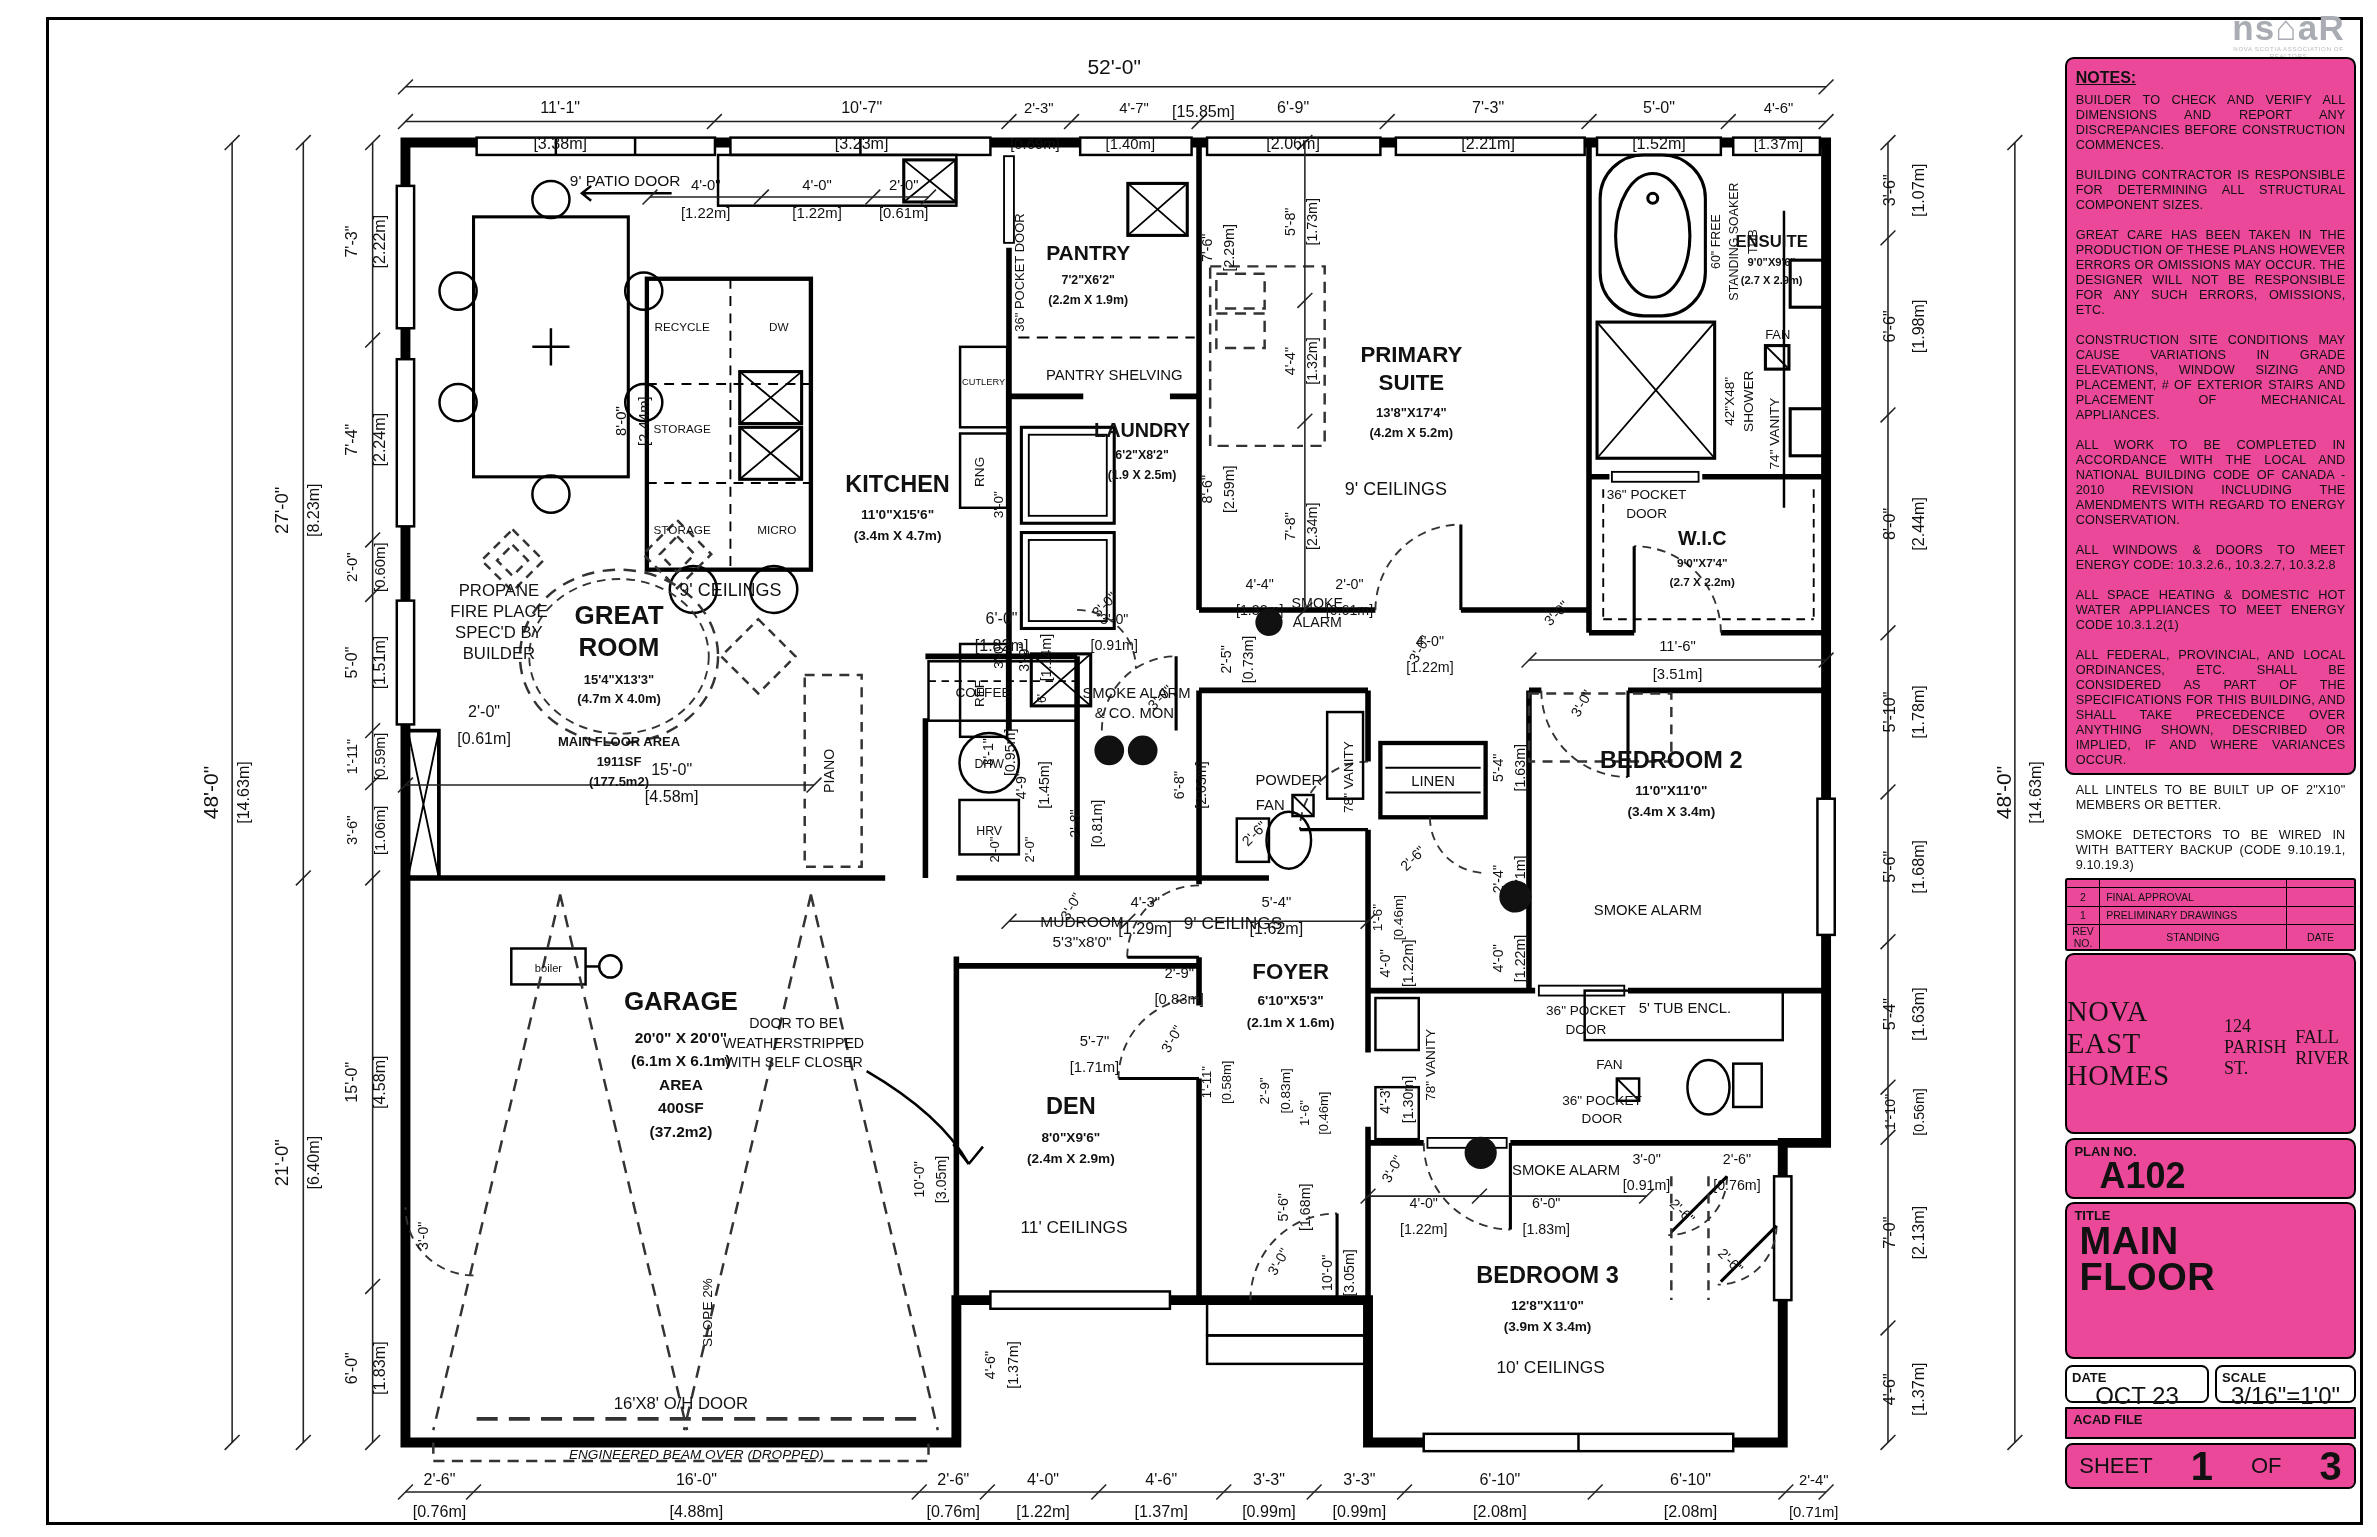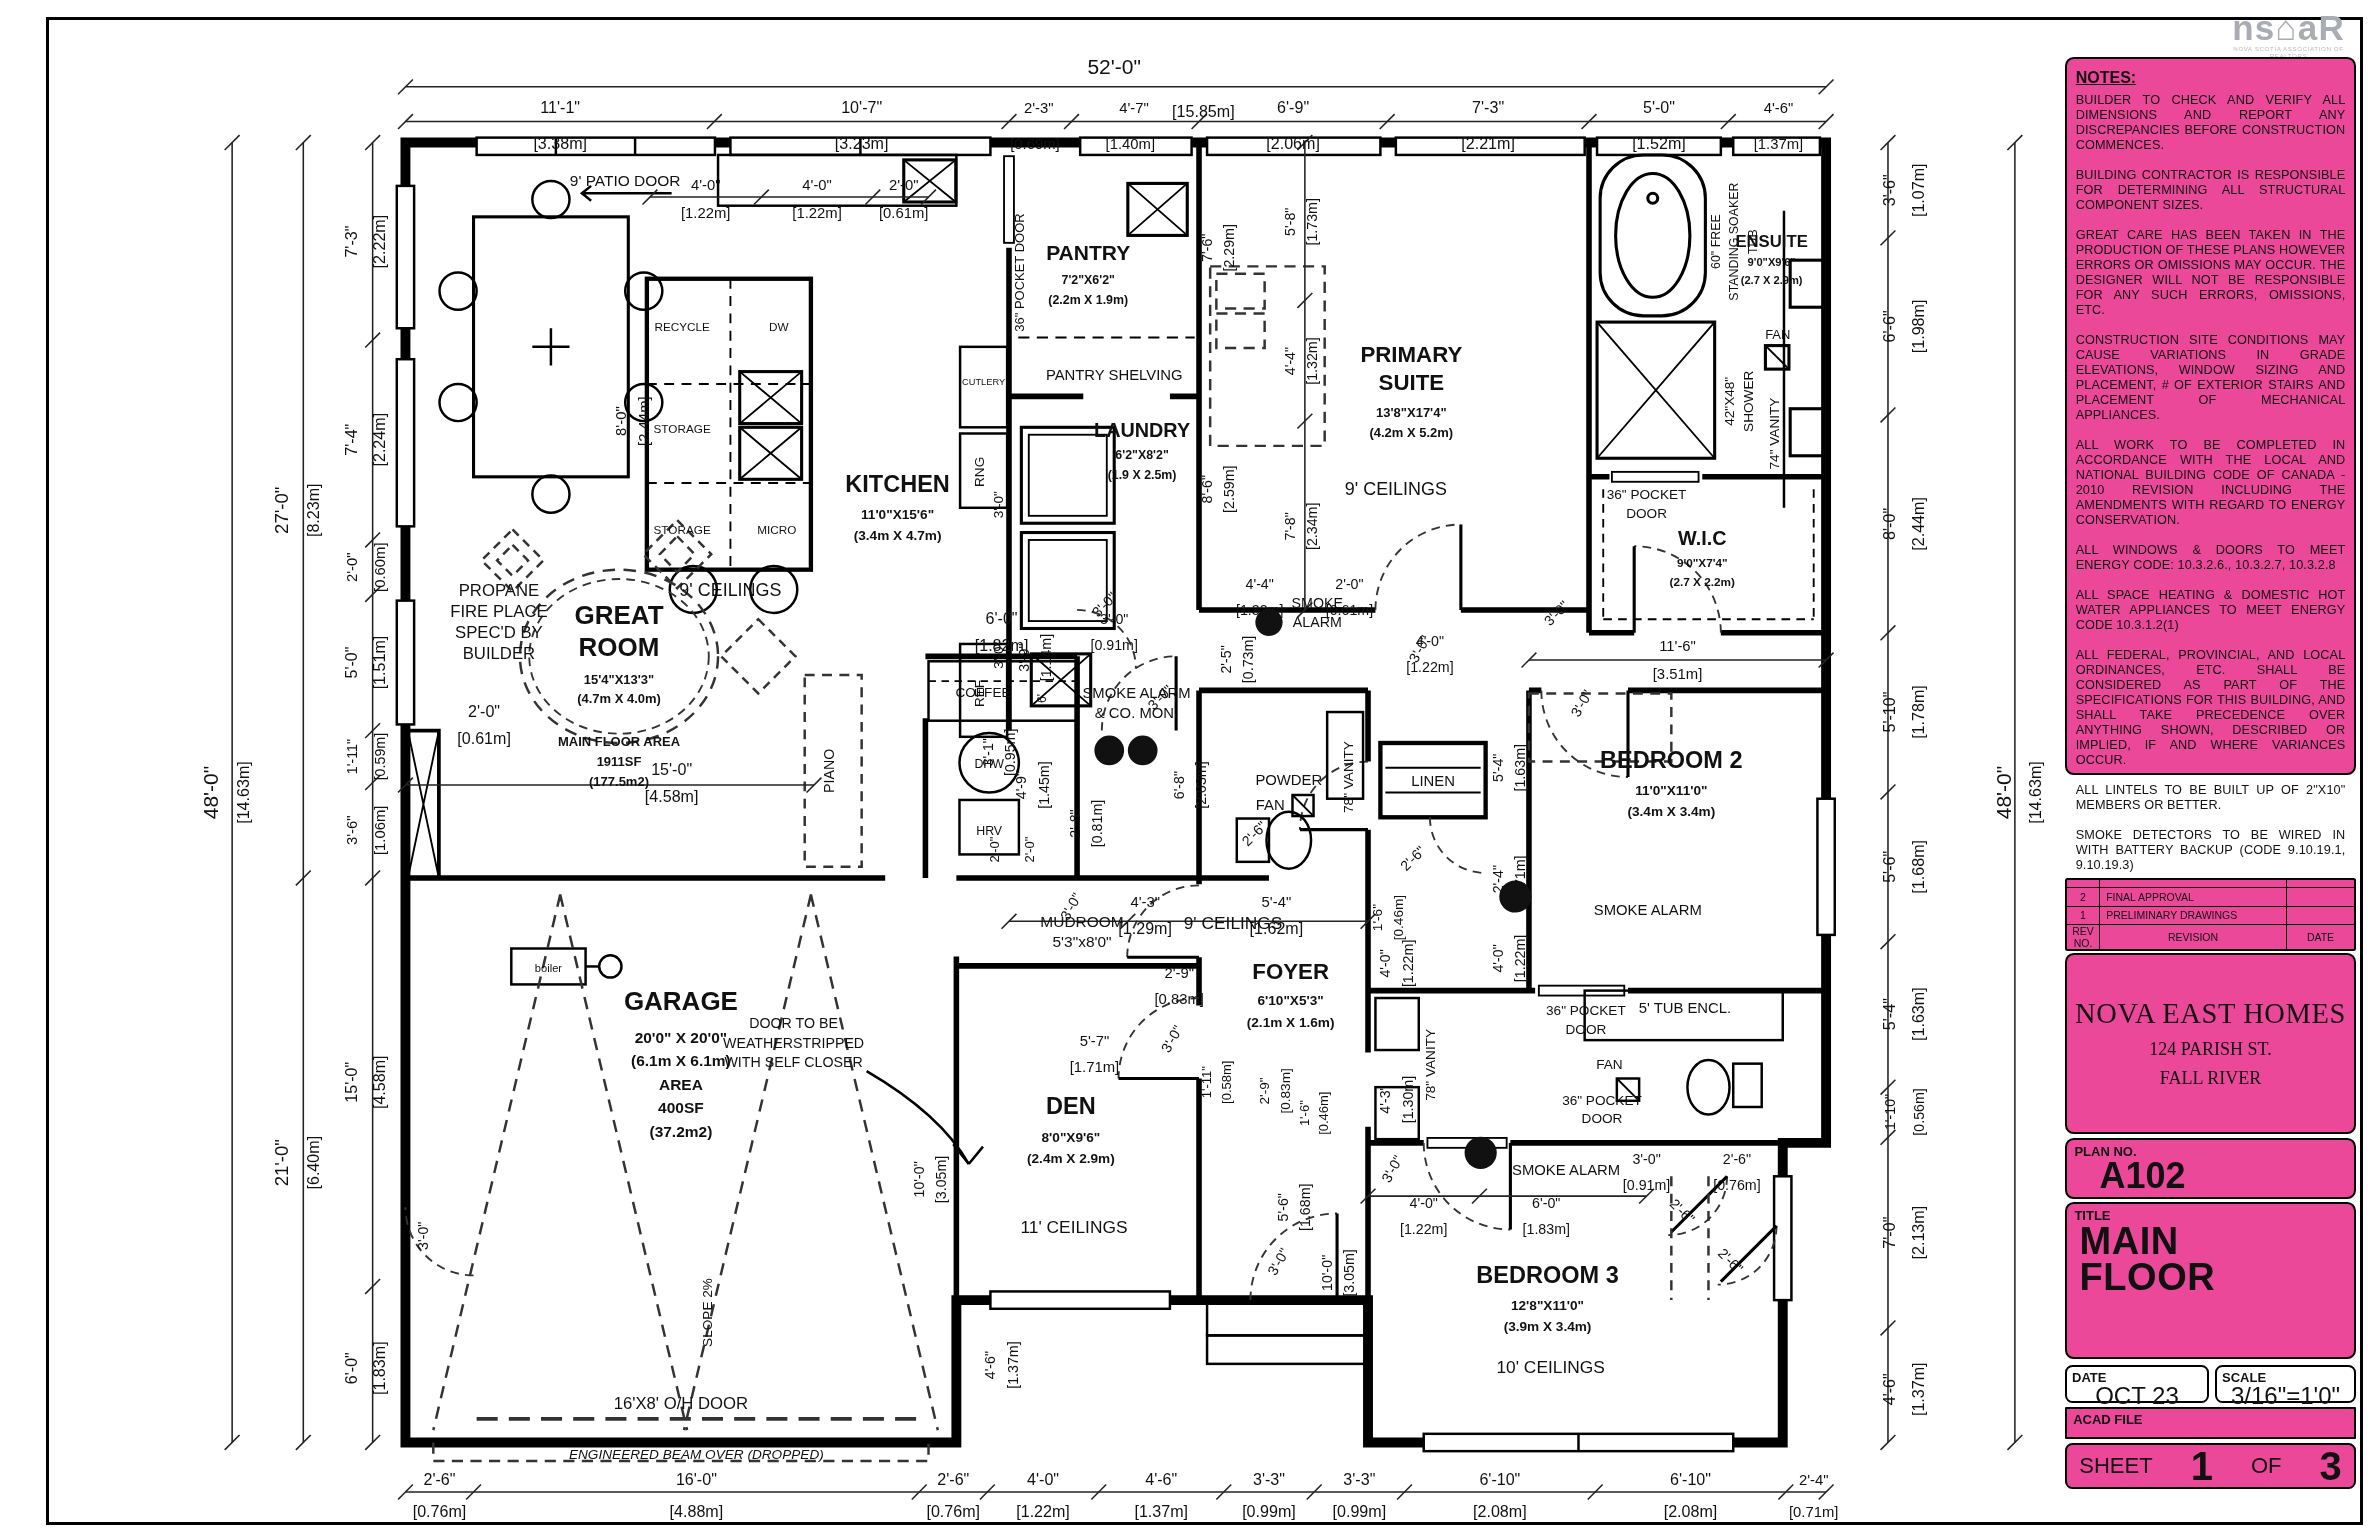--- a/index.html
+++ b/index.html
@@ -15,21 +15,21 @@
   #notes-box p{font-size:12.7px;line-height:1.18;margin:0 0 15px 0;text-align:justify;letter-spacing:0.1px;}
   #rev-table{top:878px;height:73px;border-radius:2.5px;display:flex;flex-direction:column;}
   #rev-table .r{display:flex;border-top:1.9px solid #000;flex:0 0 17.3px;font-size:10.5px;align-items:center;}
   #rev-table .r:first-child{border-top:none;flex:1;}
   #rev-table .c1{width:32px;border-right:1.9px solid #000;text-align:center;align-self:stretch;
                  display:flex;align-items:center;justify-content:center;}
   #rev-table .c2{flex:1;padding-left:6.2px;align-self:stretch;display:flex;align-items:center;}
   #rev-table .c2.center{justify-content:center;padding-left:0;}
   #rev-table .c3{width:67px;border-left:1.9px solid #000;text-align:center;align-self:stretch;
                  display:flex;align-items:center;justify-content:center;}
-  #company-box{top:953px;height:181px;display:flex;flex-direction:column;align-items:center;justify-content:center;
+  #company-box{top:953px;height:181px;display:flex;align-items:center;justify-content:center;
                font-family:"Liberation Serif",serif;}
   #company-box .co{font-size:28.5px;letter-spacing:0.6px;}
   #company-box .ad{font-size:18px;margin-top:8.7px;}
   #plan-box{top:1138px;height:61px;padding:3.7px 7.4px;}
   .tag{font-size:13px;font-weight:bold;}
   #plan-box .val{font-size:36px;font-weight:bold;margin-left:25px;margin-top:-3.7px;}
   #title-box{top:1202px;height:157px;padding:3.7px 7.4px;}
   #title-box .val{font-size:38px;font-weight:bold;line-height:.95;margin-left:5px;letter-spacing:0.6px;}
   .halfrow{position:absolute;width:144px;height:38px;border:2.5px solid #000;border-radius:7.4px;
            background:#fff;box-sizing:border-box;padding:2.5px 5px;}
@@ -655,21 +655,21 @@
       <div class="c2">FINAL APPROVAL</div>
       <div class="c3"></div>
     </div>
     <div class="r">
       <div class="c1">1</div>
       <div class="c2">PRELIMINARY DRAWINGS</div>
       <div class="c3"></div>
     </div>
     <div class="r">
       <div class="c1">REV NO.</div>
-      <div class="c2 center">REVISION</div>
+      <div class="c2 center">STANDING</div>
       <div class="c3">DATE</div>
     </div>
   </div>
 
   <div id="company-box" class="panel">
     <div class="co">NOVA EAST HOMES</div>
     <div class="ad">124  PARISH ST.</div>
     <div class="ad">FALL RIVER</div>
   </div>
 

